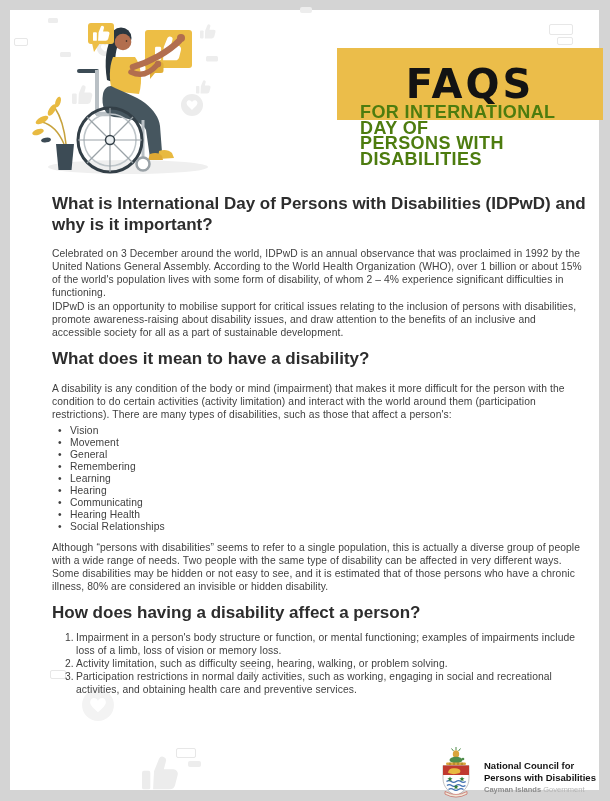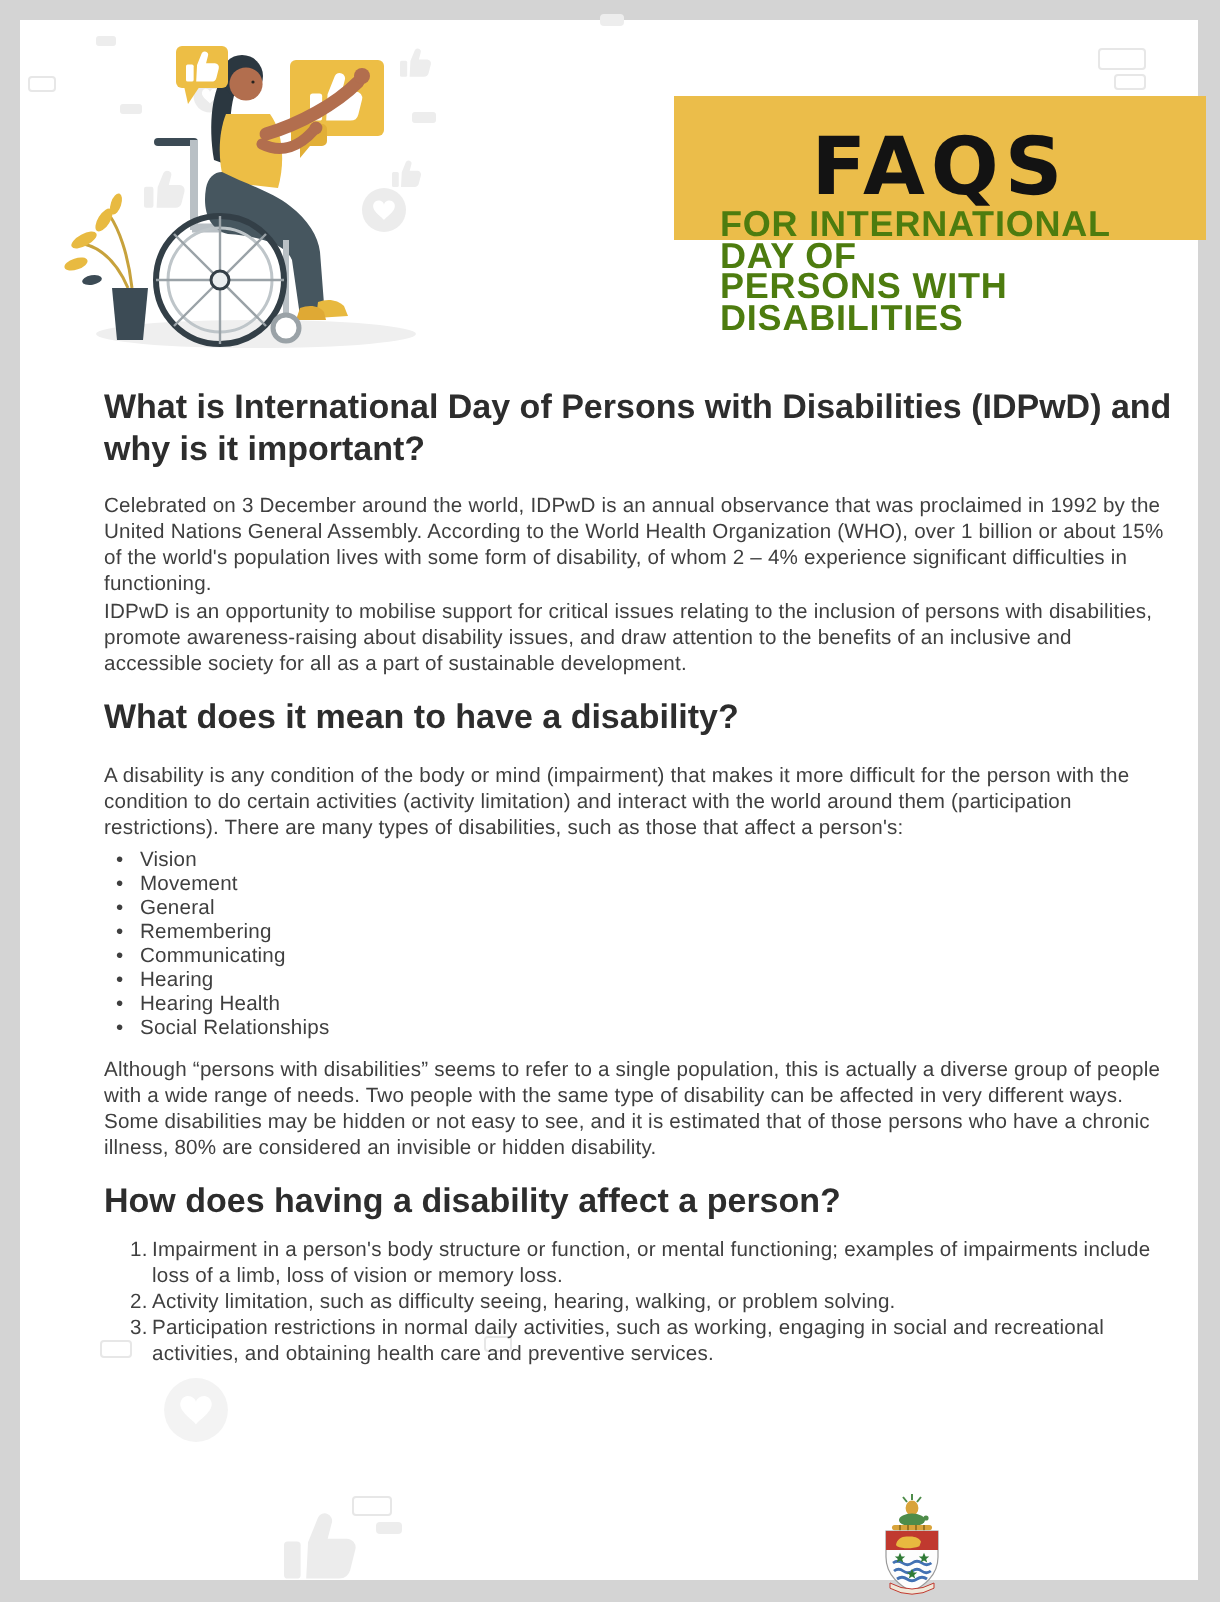--- a/index.html
+++ b/index.html
@@ -180,22 +180,23 @@
     <p class="after-h">Celebrated on 3 December around the world, IDPwD is an annual observance that was proclaimed in 1992 by the United Nations General Assembly. According to the World Health Organization (WHO), over 1 billion or about 15% of the world's population lives with some form of disability, of whom 2 – 4% experience significant difficulties in functioning.</p>
     <p class="para">IDPwD is an opportunity to mobilise support for critical issues relating to the inclusion of persons with disabilities, promote awareness-raising about disability issues, and draw attention to the benefits of an inclusive and accessible society for all as a part of sustainable development.</p>
 
     <h2 class="h-mid">What does it mean to have a disability?</h2>
     <p class="after-h">A disability is any condition of the body or mind (impairment) that makes it more difficult for the person with the condition to do certain activities (activity limitation) and interact with the world around them (participation restrictions). There are many types of disabilities, such as those that affect a person's:</p>
     <ul class="blist">
         <li><span>Vision</span></li>
         <li><span>Movement</span></li>
         <li><span>General</span></li>
         <li><span>Remembering</span></li>
+        <li><span>Learning</span></li>
+        <li><span>Hearing</span></li>
         <li><span>Communicating</span></li>
-        <li><span>Hearing</span></li>
         <li><span>Hearing Health</span></li>
         <li><span>Social Relationships</span></li>
       </ul>
     <p class="after-list">Although “persons with disabilities” seems to refer to a single population, this is actually a diverse group of people with a wide range of needs. Two people with the same type of disability can be affected in very different ways. Some disabilities may be hidden or not easy to see, and it is estimated that of those persons who have a chronic illness, 80% are considered an invisible or hidden disability.</p>
 
     <h2 class="h-mid">How does having a disability affect a person?</h2>
     <ol class="nlist">
         <li><span>Impairment in a person's body structure or function, or mental functioning; examples of impairments include loss of a limb, loss of vision or memory loss.</span></li>
         <li><span>Activity limitation, such as difficulty seeing, hearing, walking, or problem solving.</span></li>
         <li><span>Participation restrictions in normal daily activities, such as working, engaging in social and recreational activities, and obtaining health care and preventive services.</span></li>
@@ -218,15 +219,20 @@
         <path d="M10,39.5 q2.3,-1.8 4.6,0 t4.6,0 t4.6,0 t4.6,0"></path>
         <path d="M11.5,43.5 q2.5,-1.8 5,0 t5,0 t5,0"></path>
       </g>
       <g fill="#2F7A35">
         <polygon points="13,30.4 13.8,32.2 15.6,32.2 14.1,33.5 14.6,35.3 13,34.2 11.4,35.3 11.9,33.5 10.4,32.2 12.2,32.2"></polygon>
         <polygon points="25,30.4 25.8,32.2 27.6,32.2 26.1,33.5 26.6,35.3 25,34.2 23.4,35.3 23.9,33.5 22.4,32.2 24.2,32.2"></polygon>
         <polygon points="19,38.4 19.8,40.2 21.6,40.2 20.1,41.5 20.6,43.3 19,42.2 17.4,43.3 17.9,41.5 16.4,40.2 18.2,40.2"></polygon>
       </g>
       <path d="M8,45.5 q11,6 22,0 l0,2.6 q-11,6 -22,0 z" fill="#EFE7D8" stroke="#C0392F" stroke-width="0.5"></path>
     </svg>
+    <div class="logo-text">
+      <div class="l1">National Council for</div>
+      <div class="l1">Persons with Disabilities</div>
+      <div class="l2"><span class="gb">Cayman Islands</span> <span class="gl">Government</span></div>
+    </div>
   </div>
 
 </div>
 
 </body></html>

